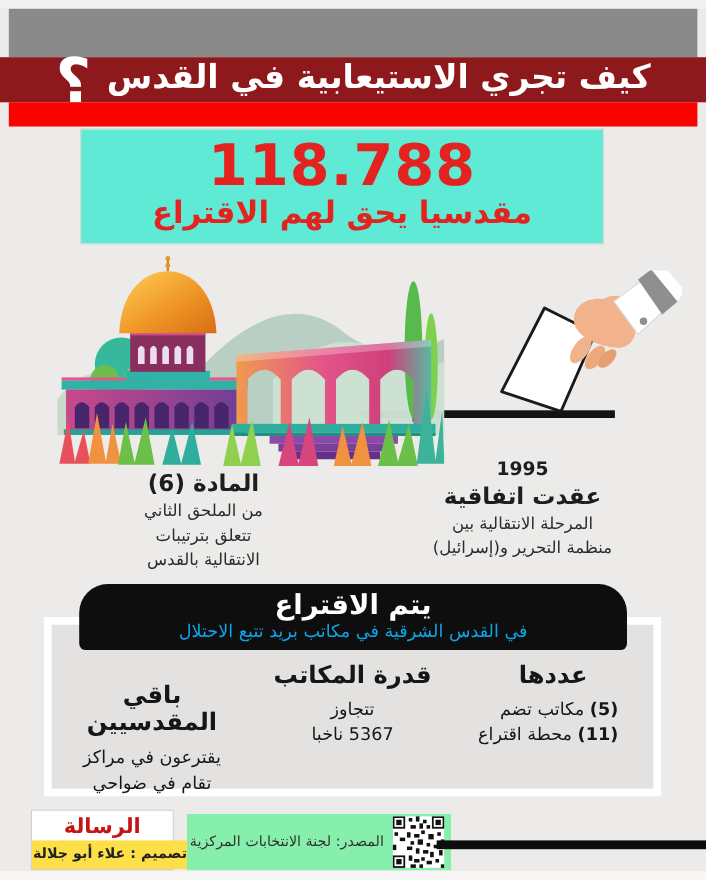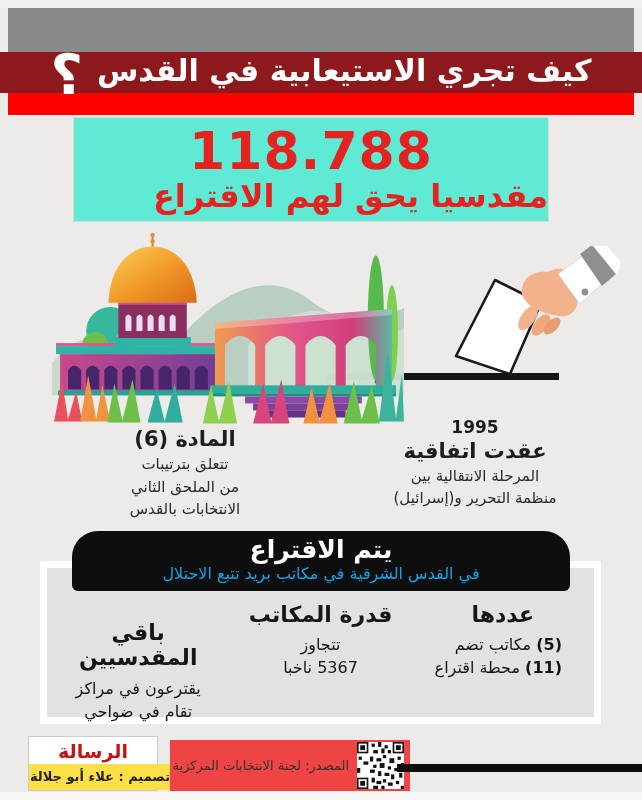--- a/index.html
+++ b/index.html
@@ -28,21 +28,21 @@
     direction:rtl;color:#fff;z-index:5;
   }
   .title-text{font-size:30px;font-weight:bold;line-height:1.25;padding-bottom:5px;}
   .title-qmark{font-size:56px;font-weight:bold;line-height:.9;margin-right:14px;transform:translateY(6px);}
   
   .stat-card{
     position:absolute;left:73px;top:117px;width:476px;height:105px;
     background:#5eead4;border:1px solid #dbd9d7;text-align:center;
   }
   .stat-number{color:var(--brand_red);font-size:52px;font-weight:bold;line-height:1.05;margin-top:6px;letter-spacing:1px;}
-  .stat-caption{color:var(--brand_red);font-size:32px;font-weight:bold;direction:rtl;line-height:1.1;text-align:right;}
+  .stat-caption{color:var(--brand_red);font-size:28px;font-weight:bold;direction:rtl;line-height:1.1;}
   
   .slot-line{position:absolute;left:327px;top:373px;width:232px;height:7px;background:#141414;}
   .illustration{position:absolute;left:52px;top:232px;width:352px;height:192px;}
   .hand-art{position:absolute;left:450px;top:246px;width:170px;height:132px;}
   
   .block{position:absolute;direction:rtl;text-align:center;color:#1d1d1d;}
   .block-agreement{left:368px;top:418px;width:214px;}
   .block-article{left:92px;top:426px;width:186px;}
   .b-year{font-size:17px;font-weight:bold;line-height:1.15;}
   .b-head{font-size:21px;font-weight:bold;line-height:1.3;}
@@ -70,21 +70,21 @@
   .logo-box{
     position:absolute;left:28px;top:736px;width:130px;height:55px;
     background:#fff;border:1px solid #cfcdcb;text-align:center;
   }
   .logo-text{color:#c41414;font-size:19px;font-weight:bold;line-height:28px;letter-spacing:-1px;}
   .credit-strip{
     position:absolute;left:0;right:-14px;bottom:0;height:26px;background:#fde047;
     font-size:13px;font-weight:bold;color:#222;direction:rtl;line-height:26px;white-space:nowrap;
   }
   .source-strip{
-    position:absolute;left:170px;top:740px;width:240px;height:51px;background:#ef4444;
+    position:absolute;left:170px;top:740px;width:240px;height:51px;background:#86efac;
     display:flex;direction:rtl;align-items:center;justify-content:flex-start;gap:8px;padding-right:6px;
   }
   .source-text{font-size:13px;color:#333;white-space:nowrap;}
   .qr{width:47px;height:47px;flex:0 0 auto;}
   .footer-line{position:absolute;left:397px;top:764px;width:245px;height:8px;background:#0d0d0d;}
   .bottom-strip{position:absolute;left:0;right:0;bottom:0;height:8px;background:#f8f7f5;}
 </style>
 </head>
 <body>
 
@@ -212,23 +212,23 @@
 
   <section class="block block-agreement">
     <div class="b-year">1995</div>
     <div class="b-head">عقدت اتفاقية</div>
     <div class="b-line">المرحلة الانتقالية بين</div>
     <div class="b-line">منظمة التحرير و(إسرائيل)</div>
   </section>
 
   <section class="block block-article">
     <div class="b-head">المادة (6)</div>
+    <div class="b-line">من الملحق الثاني</div>
     <div class="b-line">تتعلق بترتيبات</div>
-    <div class="b-line">من الملحق الثاني</div>
-    <div class="b-line">الانتخابات بالقدس</div>
+    <div class="b-line">الانتقالية بالقدس</div>
   </section>
 
   <section class="vote-banner">
     <div class="vb-title">يتم الاقتراع</div>
     <div class="vb-sub">في القدس الشرقية في مكاتب بريد تتبع الاحتلال</div>
   </section>
 
   <section class="details-card">
     <div class="d-col d-col-count">
       <div class="d-head">عددها</div>

